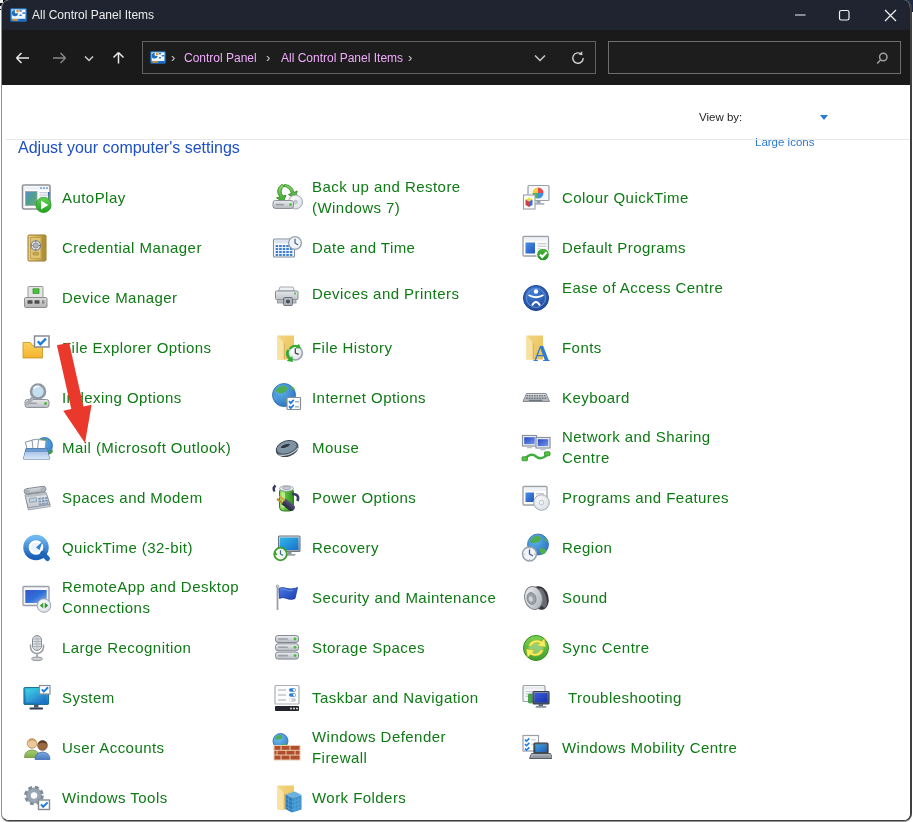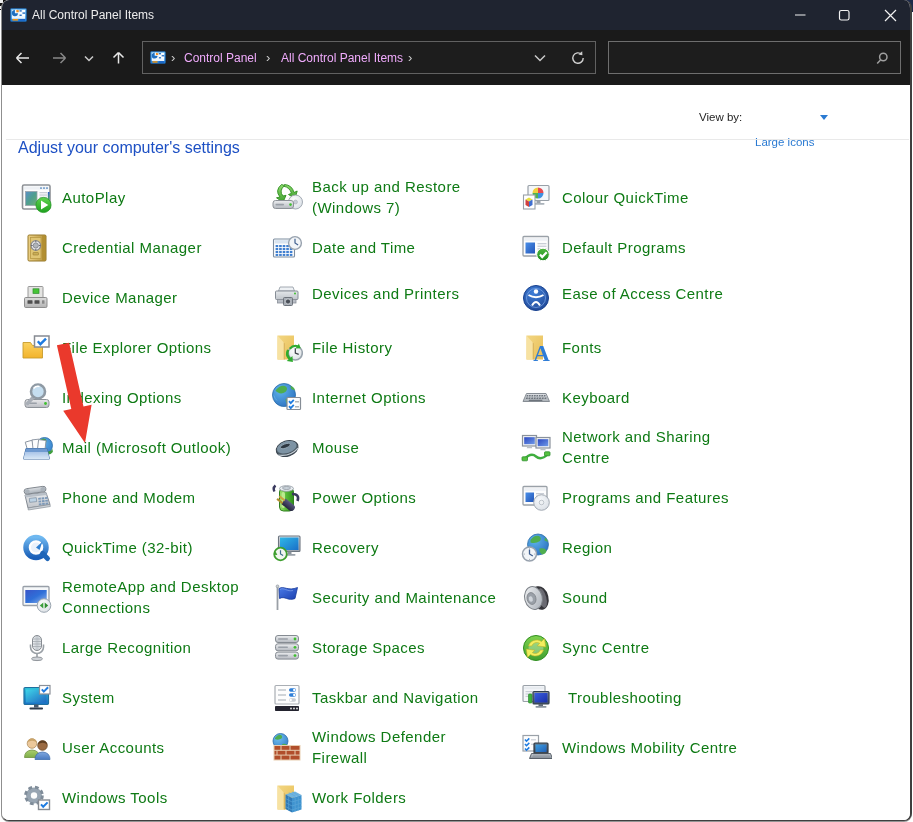--- a/index.html
+++ b/index.html
@@ -290,21 +290,21 @@
             <rect x="17.5" y="18.3" width="2.6" height="1.9"></rect>
             <rect x="20.9" y="18.3" width="2.6" height="1.9"></rect>
             <rect x="24.3" y="18.3" width="2.6" height="1.9"></rect>
             <rect x="17.5" y="21.1" width="2.6" height="1.9"></rect>
             <rect x="20.9" y="21.1" width="2.6" height="1.9"></rect>
             <rect x="24.3" y="21.1" width="2.6" height="1.9"></rect>
           </g>
           <path d="M7 26 L29 22.5 L29.3 24.5 L7.3 28 Z" fill="#cfd4da" stroke="#8a9098" stroke-width="0.7"></path>
         </svg>
       </div>
-      <div class="it" style="left:60px;top:486.5px">Phone and Modem</div>
+      <div class="it" style="left:60px;top:486.5px">Spaces and Modem</div>
 <div class="ic" style="left:19px;top:532px">
         <svg width="32" height="32" viewBox="0 0 32 32">
           <defs>
             <linearGradient id="qtg" x1="0" y1="0" x2="0" y2="1">
               <stop offset="0" stop-color="#6fb8f0"></stop>
               <stop offset="1" stop-color="#1a5fb8"></stop>
             </linearGradient>
           </defs>
           <circle cx="15" cy="15.5" r="10" fill="none" stroke="url(#qtg)" stroke-width="5.5"></circle>
           <circle cx="15" cy="15.5" r="5" fill="#eaf2fb"></circle>
@@ -751,21 +751,21 @@
               <stop offset="1" stop-color="#16357f"></stop>
             </radialGradient>
           </defs>
           <circle cx="16" cy="16" r="12.5" fill="url(#eag)" stroke="#16408f" stroke-width="1"></circle>
           <circle cx="16" cy="16" r="9.5" fill="none" stroke="#7fa8e8" stroke-width="1" opacity="0.7"></circle>
           <circle cx="16" cy="9.5" r="2.2" fill="#fff"></circle>
           <path d="M8.5 13 Q16 17.5 23.5 13" stroke="#fff" stroke-width="1.9" fill="none"></path>
           <path d="M12 23.5 Q16 16.5 20 23.5" stroke="#fff" stroke-width="1.9" fill="none"></path>
         </svg>
       </div>
-      <div class="it" style="left:560px;top:283px">Ease of Access Centre</div>
+      <div class="it" style="left:560px;top:277px">Ease of Access Centre</div>
 <div class="ic" style="left:518px;top:332px">
         <svg width="32" height="32" viewBox="0 0 32 32">
           <defs>
             <linearGradient id="fng" x1="0" y1="0" x2="1" y2="1">
               <stop offset="0" stop-color="#f2d683"></stop>
               <stop offset="1" stop-color="#e9bf55"></stop>
             </linearGradient>
           </defs>
           <path d="M6.5 3.5 L23 3.5 L23 27.5 L6.5 27.5 Z" fill="url(#fng)"></path>
           <path d="M6.5 3.5 L12.8 10.5 L12.8 27.5 L6.5 27.5 Z" fill="#f7e2a2"></path>

